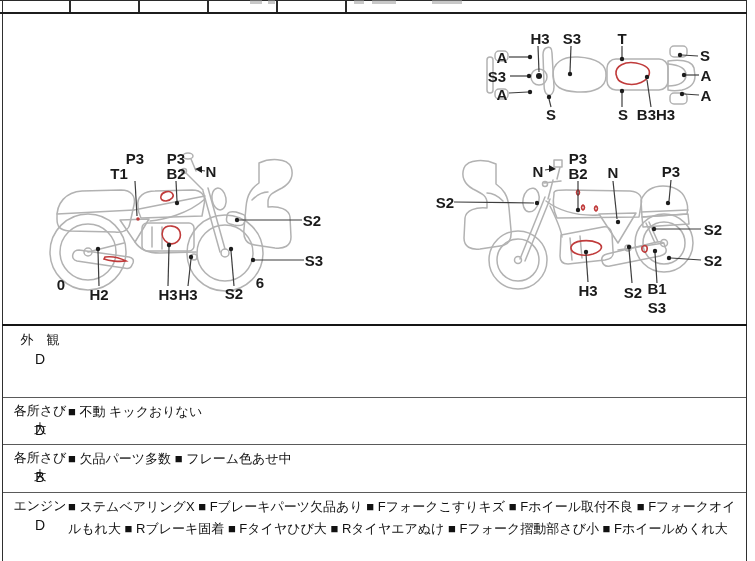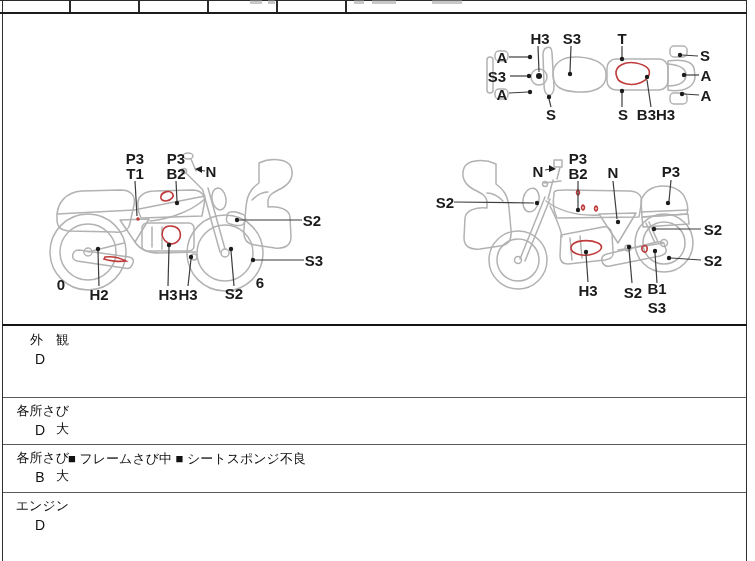--- a/index.html
+++ b/index.html
@@ -13,21 +13,21 @@
   .strip-border{position:absolute;left:0;top:12px;width:747px;height:2px;background:#1c1c1c;}
   .smudge{position:absolute;top:0;height:4px;background:#9a9a9a;opacity:.55;}
   .sep-thick{position:absolute;left:2px;top:324px;width:745px;height:2px;background:#151515;}
   .rdiv{position:absolute;left:3px;width:743px;height:1px;background:#5a5a5a;}
   
   .dlabel{position:absolute;transform:translate(-50%,-50%);font-size:15px;font-weight:600;
           color:#1b1b1b;white-space:nowrap;line-height:1;}
   svg{position:absolute;left:0;top:0;}
   
   .srow{position:absolute;left:3px;width:743px;}
-  .slabel{position:absolute;left:8px;top:4px;width:58px;text-align:right;font-size:13px;color:#111;}
+  .slabel{position:absolute;left:8px;top:4px;width:58px;text-align:center;font-size:13px;color:#111;}
   .sgrade{position:absolute;left:8px;top:24px;width:58px;text-align:center;font-size:14px;color:#111;}
   .scontent{position:absolute;left:65px;top:3px;width:672px;font-size:13px;line-height:22px;
             color:#111;word-break:break-all;overflow-wrap:anywhere;}
 </style>
 </head>
 <body>
 
 <div class="sheet">
 
   <div class="topline"></div>
@@ -192,21 +192,21 @@
         <circle cx="684" cy="75" r="2.2"></circle>
         <circle cx="682" cy="94" r="2.2"></circle>
       <circle cx="549" cy="97" r="2.2"></circle>
         <circle cx="622" cy="91" r="2.2"></circle>
         <circle cx="647" cy="77" r="2.2"></circle>
     </g>
   </svg>
 
   <div>
       <span class="dlabel" style="left: 135px; top: 158px;">P3</span>
-      <span class="dlabel" style="left: 135px; top: 173px; text-align: right;">T1</span>
+      <span class="dlabel" style="left: 119px; top: 173px; text-align: right;">T1</span>
       <span class="dlabel" style="left: 176px; top: 158px;">P3</span>
       <span class="dlabel" style="left: 176px; top: 173px;">B2</span>
       <span class="dlabel" style="left: 211px; top: 171px;">N</span>
       <span class="dlabel" style="left: 312px; top: 220px;">S2</span>
       <span class="dlabel" style="left: 314px; top: 260px;">S3</span>
       <span class="dlabel" style="left: 61px; top: 284px;">0</span>
       <span class="dlabel" style="left: 99px; top: 294px;">H2</span>
       <span class="dlabel" style="left: 168px; top: 294px;">H3</span>
       <span class="dlabel" style="left: 188px; top: 294px;">H3</span>
       <span class="dlabel" style="left: 234px; top: 293px;">S2</span>
@@ -246,23 +246,25 @@
   <div class="rdiv" style="top:444px"></div>
   <div class="rdiv" style="top:492px"></div>
 
   <div class="srow" style="top:327px;height:70px">
     <div class="slabel">外　観</div>
     <div class="sgrade">D</div>
   </div>
   <div class="srow" style="top:398px;height:46px">
     <div class="slabel">各所さび大</div>
     <div class="sgrade">D</div>
+    <div class="scontent">■ 不動 キックおりない</div>
   </div>
   <div class="srow" style="top:445px;height:47px">
     <div class="slabel">各所さび大</div>
     <div class="sgrade">B</div>
-    <div class="scontent">■ フレームさび中  ■ シートスポンジ不良</div>
+    <div class="scontent">■ 欠品パーツ多数  ■ フレーム色あせ中</div>
   </div>
   <div class="srow" style="top:493px;height:68px">
     <div class="slabel">エンジン</div>
     <div class="sgrade">D</div>
+    <div class="scontent">■ ステムベアリングX  ■ Fブレーキパーツ欠品あり  ■ Fフォークこすりキズ  ■ Fホイール取付不良  ■ Fフォークオイルもれ大  ■ Rブレーキ固着  ■ Fタイヤひび大  ■ Rタイヤエアぬけ  ■ Fフォーク摺動部さび小  ■ Fホイールめくれ大</div>
   </div>
 </div>
 
 </body></html>

